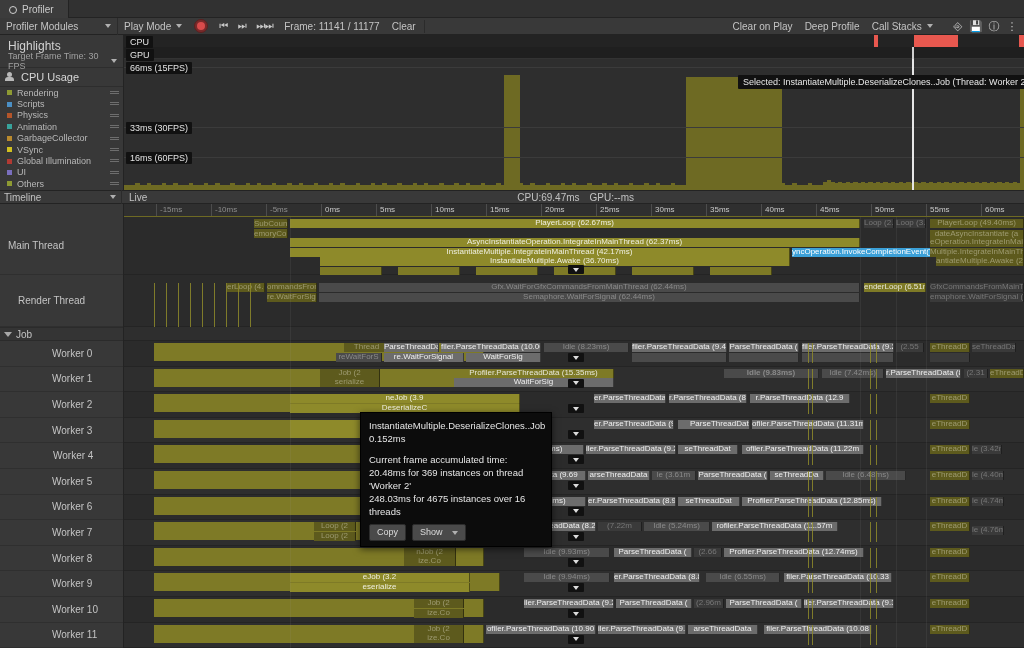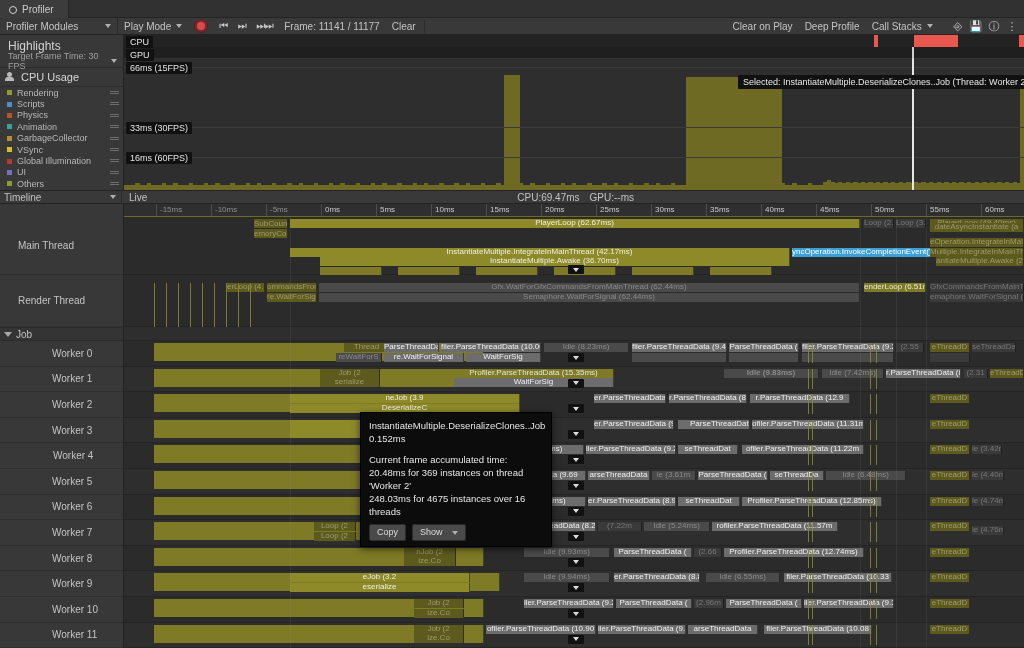--- a/index.html
+++ b/index.html
@@ -564,21 +564,21 @@
       <div class="tick active" style="left: 582px;">35ms</div>
       <div class="tick active" style="left: 637px;">40ms</div>
       <div class="tick active" style="left: 692px;">45ms</div>
       <div class="tick active" style="left: 747px;">50ms</div>
       <div class="tick active" style="left: 802px;">55ms</div>
       <div class="tick active" style="left: 857px;">60ms</div>
     </div>
 
   <div class="threadside" id="threadside">
       <div class="trow-lbl" style="top: 0px; height: 58px;">
-        <span class="txt" style="padding-left: 18px;">Main Thread</span>
+        <span class="txt" style="padding-left: 8px;">Main Thread</span>
       </div>
       <div class="trow-lbl" style="top: 58px; height: 52px;">
         <span class="txt" style="padding-left: 18px;">Render Thread</span>
       </div>
       <div class="grouphdr" style="top: 110px;">
         <span class="tri"></span>
         <span>Job</span>
       </div>
       <div class="trow-lbl" style="top: 124px; height: 25.6px;">
         <span class="txt" style="padding-left: 52px;">Worker 0</span>
@@ -617,21 +617,22 @@
         <span class="txt" style="padding-left: 52px;">Worker 11</span>
       </div>
     </div>
 
   <div class="tracks" id="tracks">
       <div class="trow" style="top: 0px; height: 58px;">
         <div class="blk y" style="left: 166px; width: 570px; top: 2px; height: 9px; line-height: 8.5px;">PlayerLoop (62.67ms)</div>
         <div class="blk gdk" style="left: 740px; width: 30px; top: 2px; height: 9px; line-height: 8.5px;">Loop (2.</div>
         <div class="blk gdk" style="left: 772px; width: 30px; top: 2px; height: 9px; line-height: 8.5px;">Loop (3.</div>
         <div class="blk ydim" style="left: 806px; width: 94px; top: 2px; height: 9px; line-height: 8.5px;">PlayerLoop (49.40ms)</div>
-        <div class="blk ydim" style="left: 806px; width: 94px; top: 6px; height: 9px; line-height: 8.5px;">dateAsyncInstantiate (a</div>
+        <div class="blk ydim" style="left: 806px; width: 94px; top: 13px; height: 9px; line-height: 8.5px;">dateAsyncInstantiate (a</div>
+        <div class="blk y" style="left: 166px; width: 570px; top: 21px; height: 9px; line-height: 8.5px;">AsyncInstantiateOperation.IntegrateInMainThread (62.37ms)</div>
         <div class="blk ydim" style="left: 806px; width: 94px; top: 21px; height: 9px; line-height: 8.5px;">eOperation.IntegrateInMainThr</div>
         <div class="blk y" style="left: 166px; width: 500px; top: 30.5px; height: 9px; line-height: 8.5px;">InstantiateMultiple.IntegrateInMainThread (42.17ms)</div>
         <div class="blk blue" style="left: 668px; width: 170px; top: 30.5px; height: 9px; line-height: 8.5px;">yncOperation.InvokeCompletionEvent() [Invoke] (19.96m</div>
         <div class="blk ydim" style="left: 806px; width: 94px; top: 30.5px; height: 9px; line-height: 8.5px;">Multiple.IntegrateInMainThread</div>
         <div class="blk y" style="left: 196px; width: 470px; top: 40px; height: 9px; line-height: 8.5px;">InstantiateMultiple.Awake (36.70ms)</div>
         <div class="blk ydim" style="left: 812px; width: 88px; top: 40px; height: 9px; line-height: 8.5px;">antiateMultiple.Awake (20.64</div>
         <div class="blk ydim" style="left: 130px; width: 34px; top: 2px; height: 9px; line-height: 9px;">SubCounters</div>
         <div class="blk ydim" style="left: 130px; width: 34px; top: 11.5px; height: 9px; line-height: 9px;">emoryCount</div>
         <div class="blk y2" style="left: 196px; width: 62px; top: 50px; height: 8px;"></div>
         <div class="blk y2" style="left: 274px; width: 62px; top: 50px; height: 8px;"></div>

